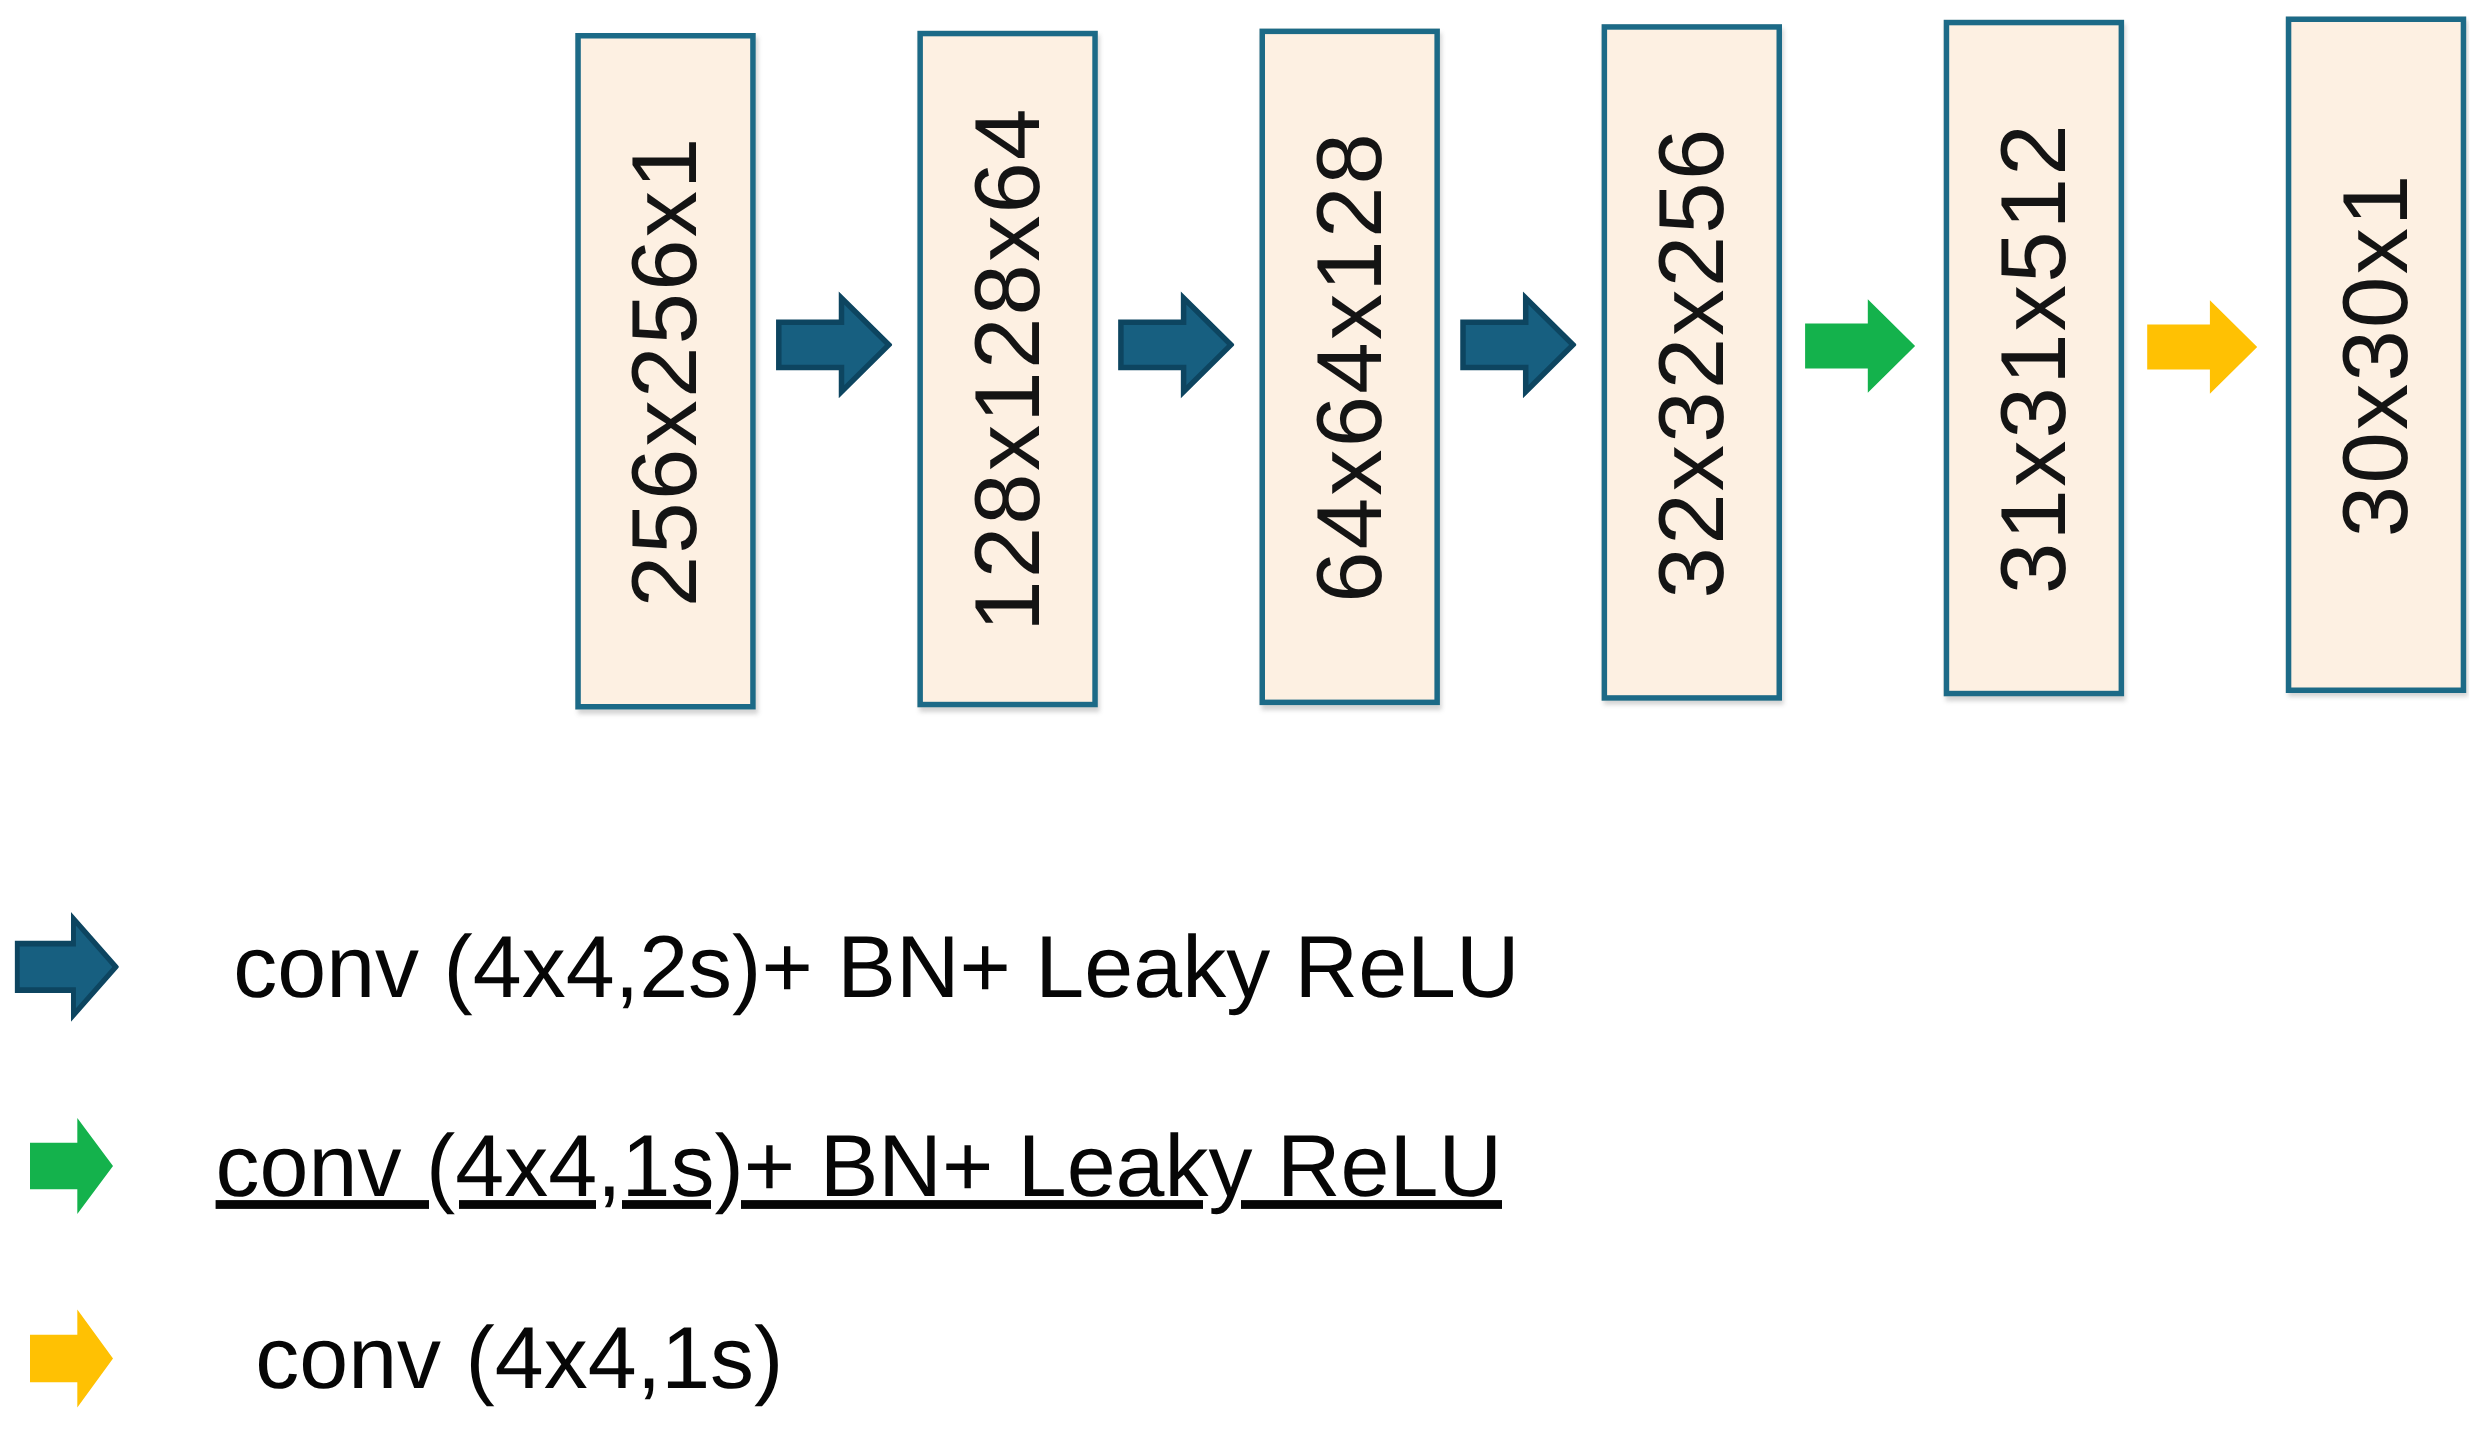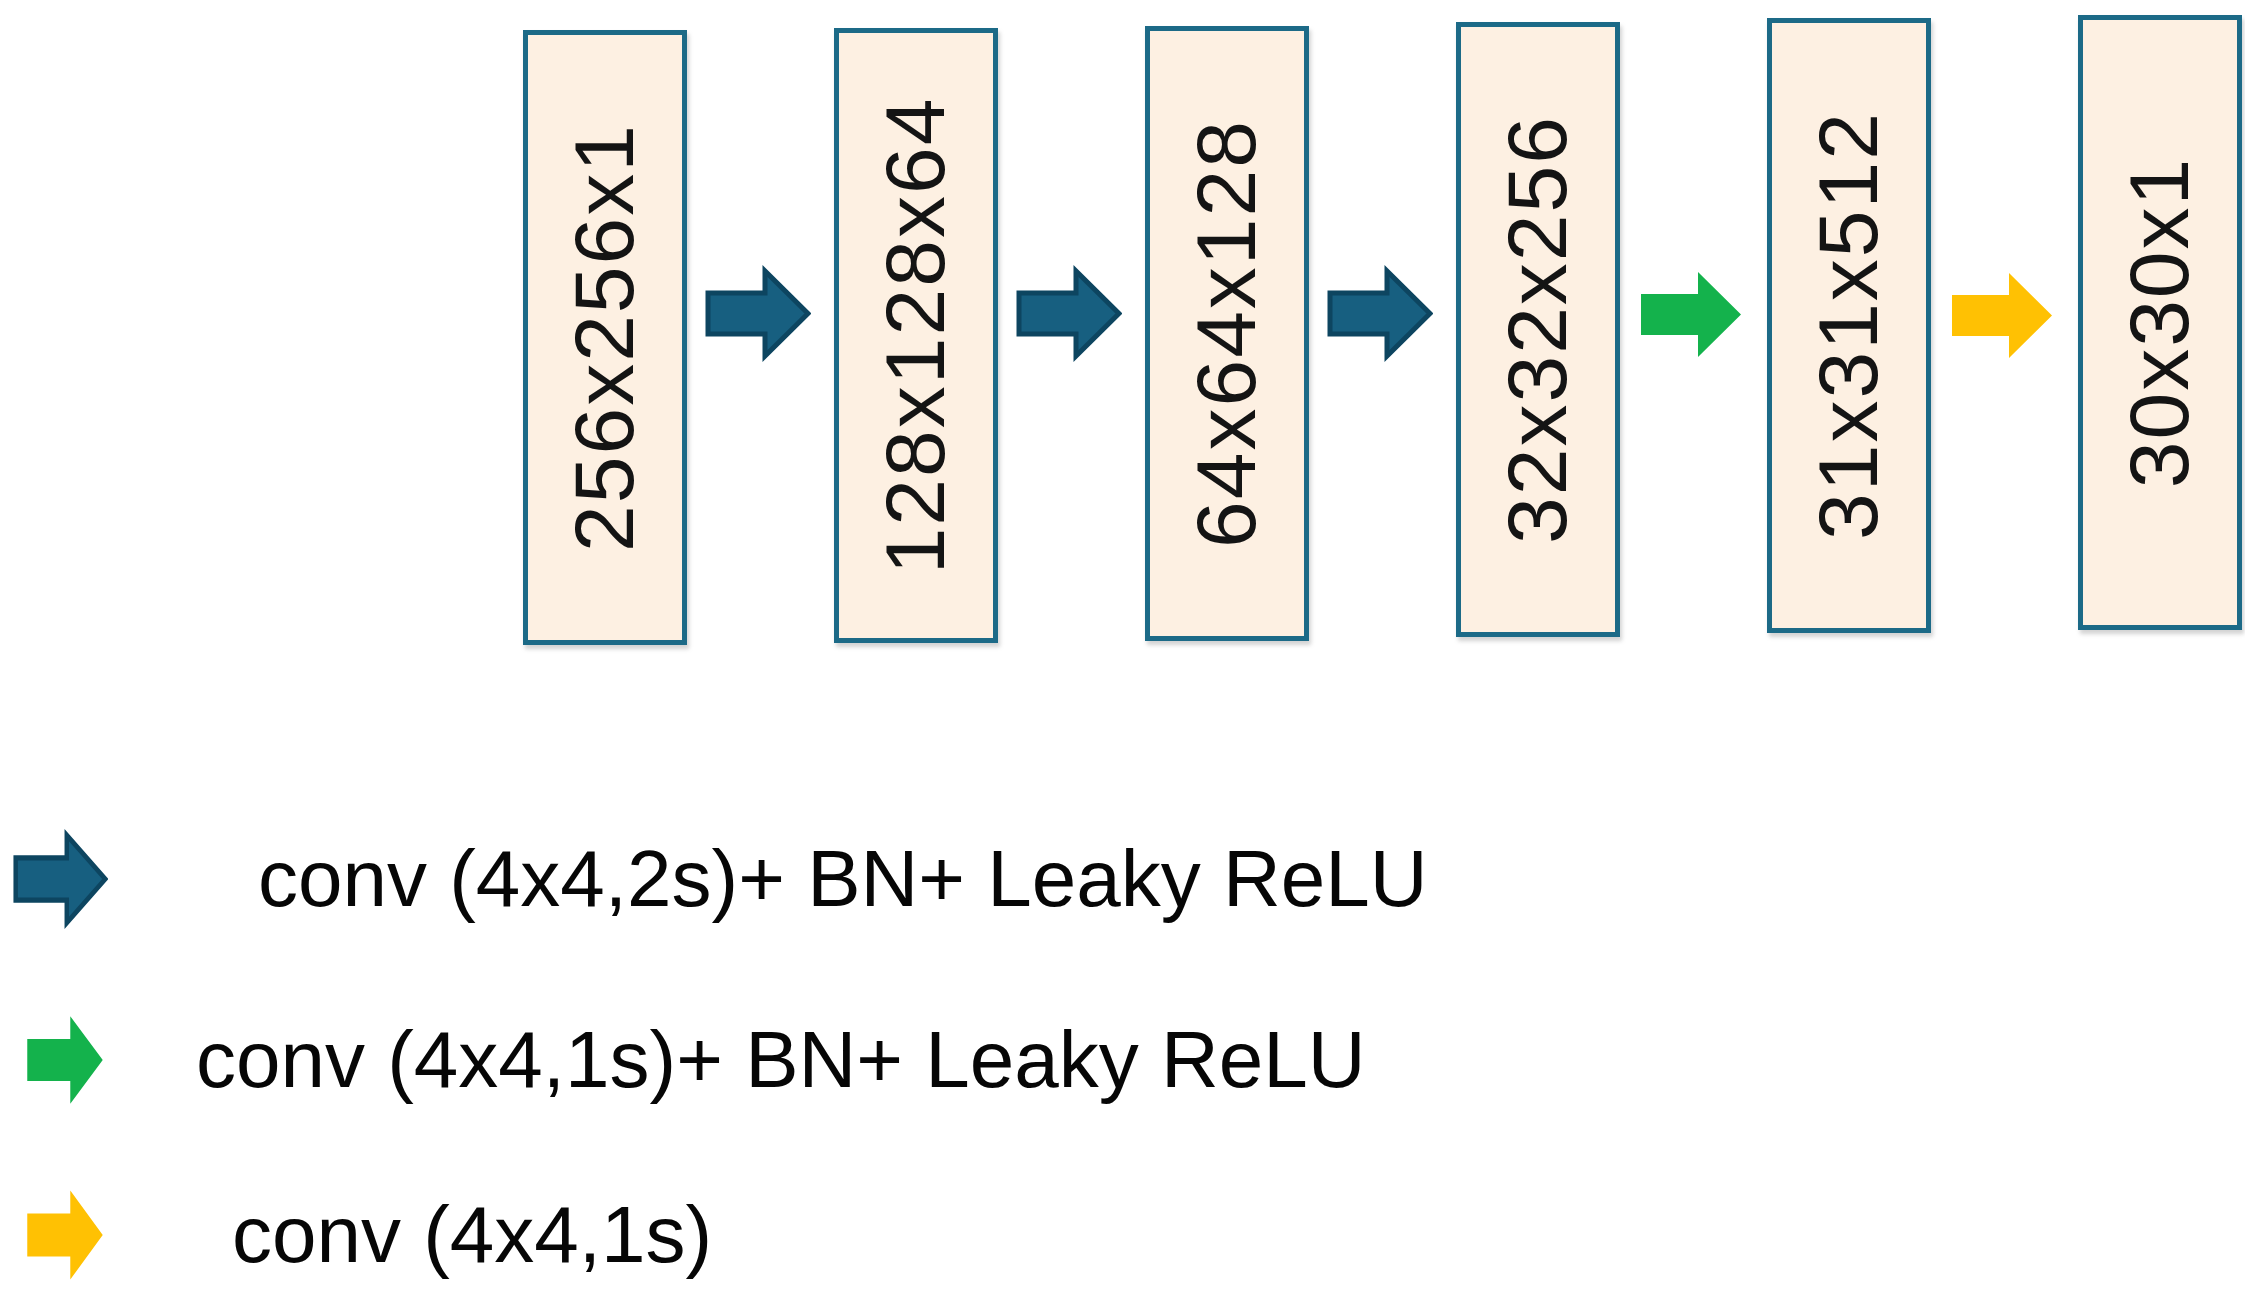--- a/index.html
+++ b/index.html
@@ -58,22 +58,22 @@
   .la1 { left: 13px; top: 826px;  width: 95px; height: 106px; }
   .la2 { left: 25px; top: 1007px; width: 80px; height: 106px; }
   .la3 { left: 25px; top: 1181px; width: 80px; height: 108px; }
   .legend-label {
     position: absolute;
     white-space: nowrap;
     font-size: 80px;
     color: #060606;
     letter-spacing: 0px;
   }
-  .lt1 { left: 212px; top: 826px;  line-height: 106px; height: 106px; margin-left: 46px; }
-  .lt2 { left: 196px; top: 1007px; line-height: 106px; height: 106px; }
+  .lt1 { left: 212px; top: 826px;  line-height: 106px; height: 106px; }
+  .lt2 { left: 196px; top: 1007px; line-height: 106px; height: 106px; text-decoration: underline; }
   .lt3 { left: 196px; top: 1181px; line-height: 108px; height: 108px; margin-left: 36px; }
 </style>
 </head>
 <body>
 
 <div class="figure">
 
   <div class="layer-box b1">
     <span class="layer-label">256x256x1</span>
   </div>

